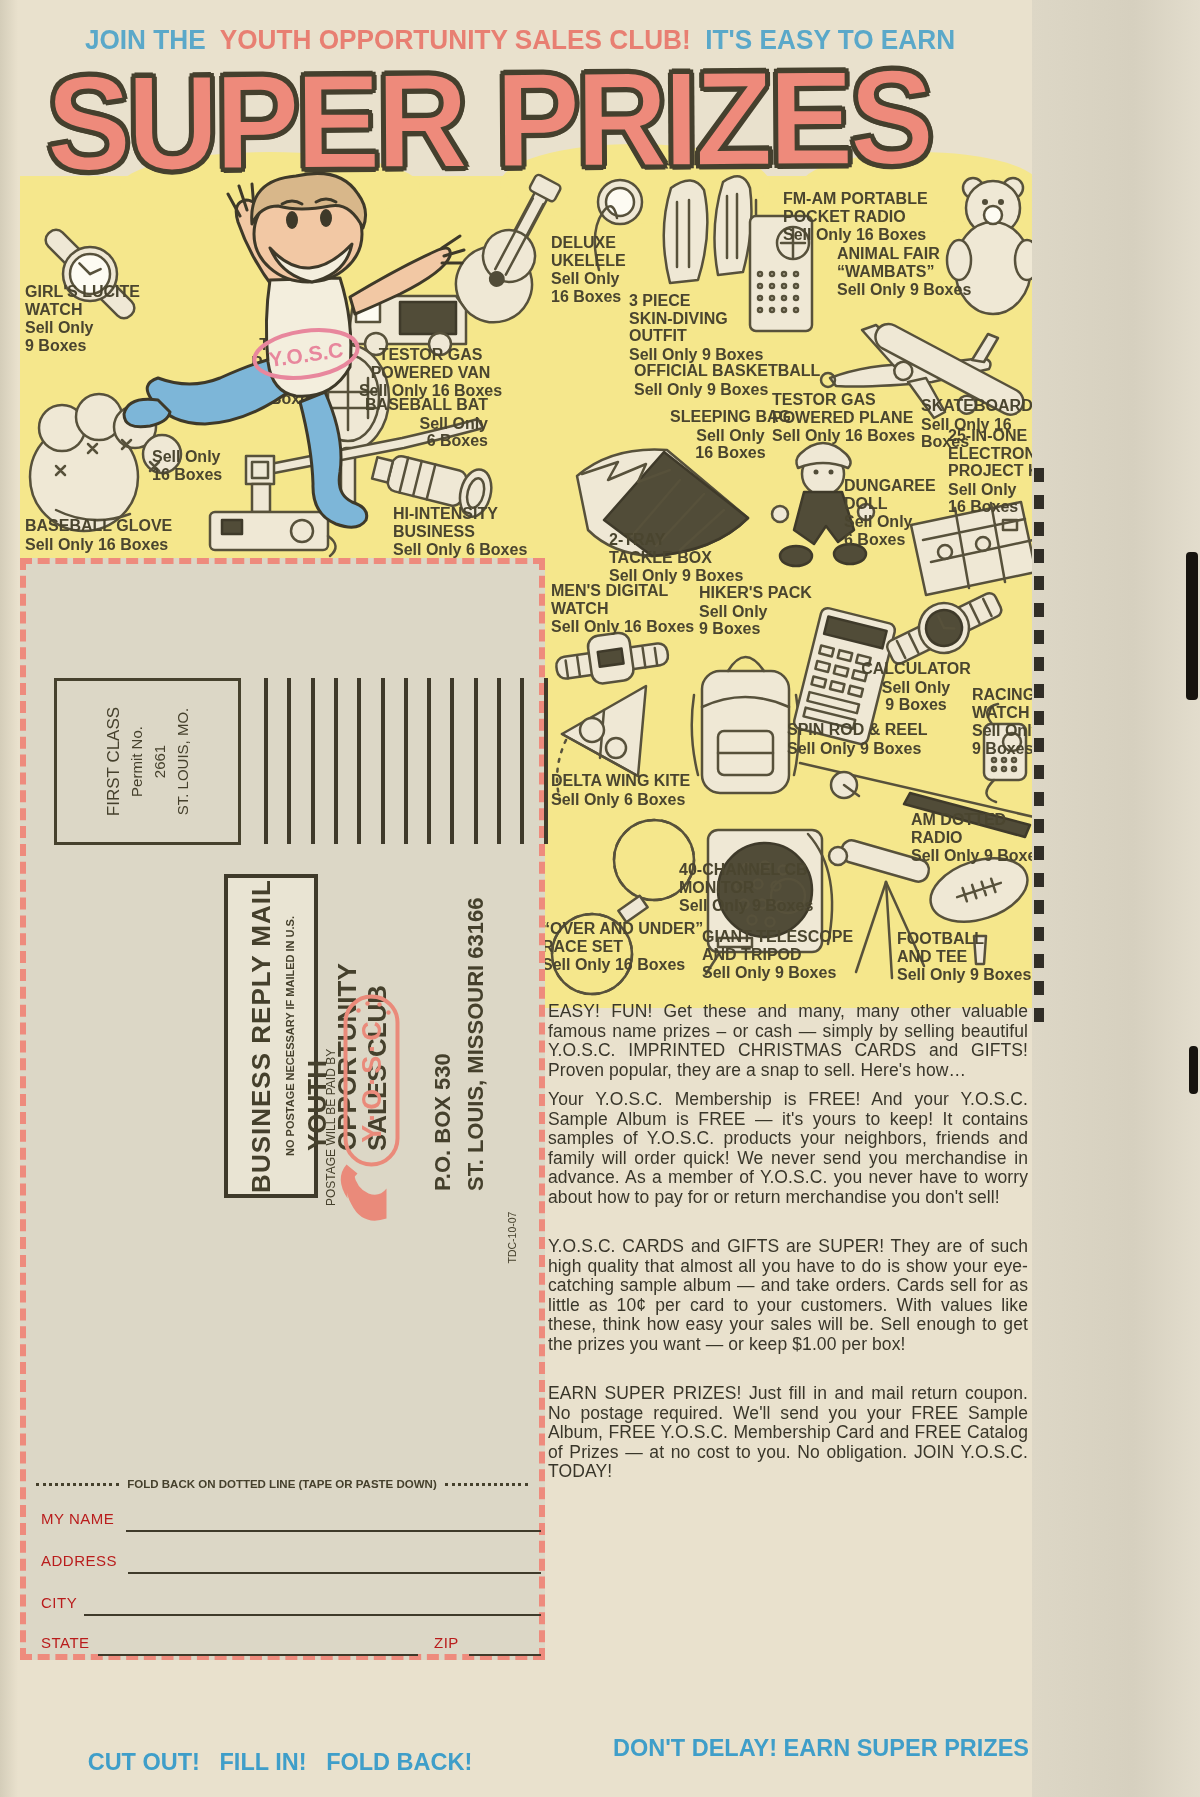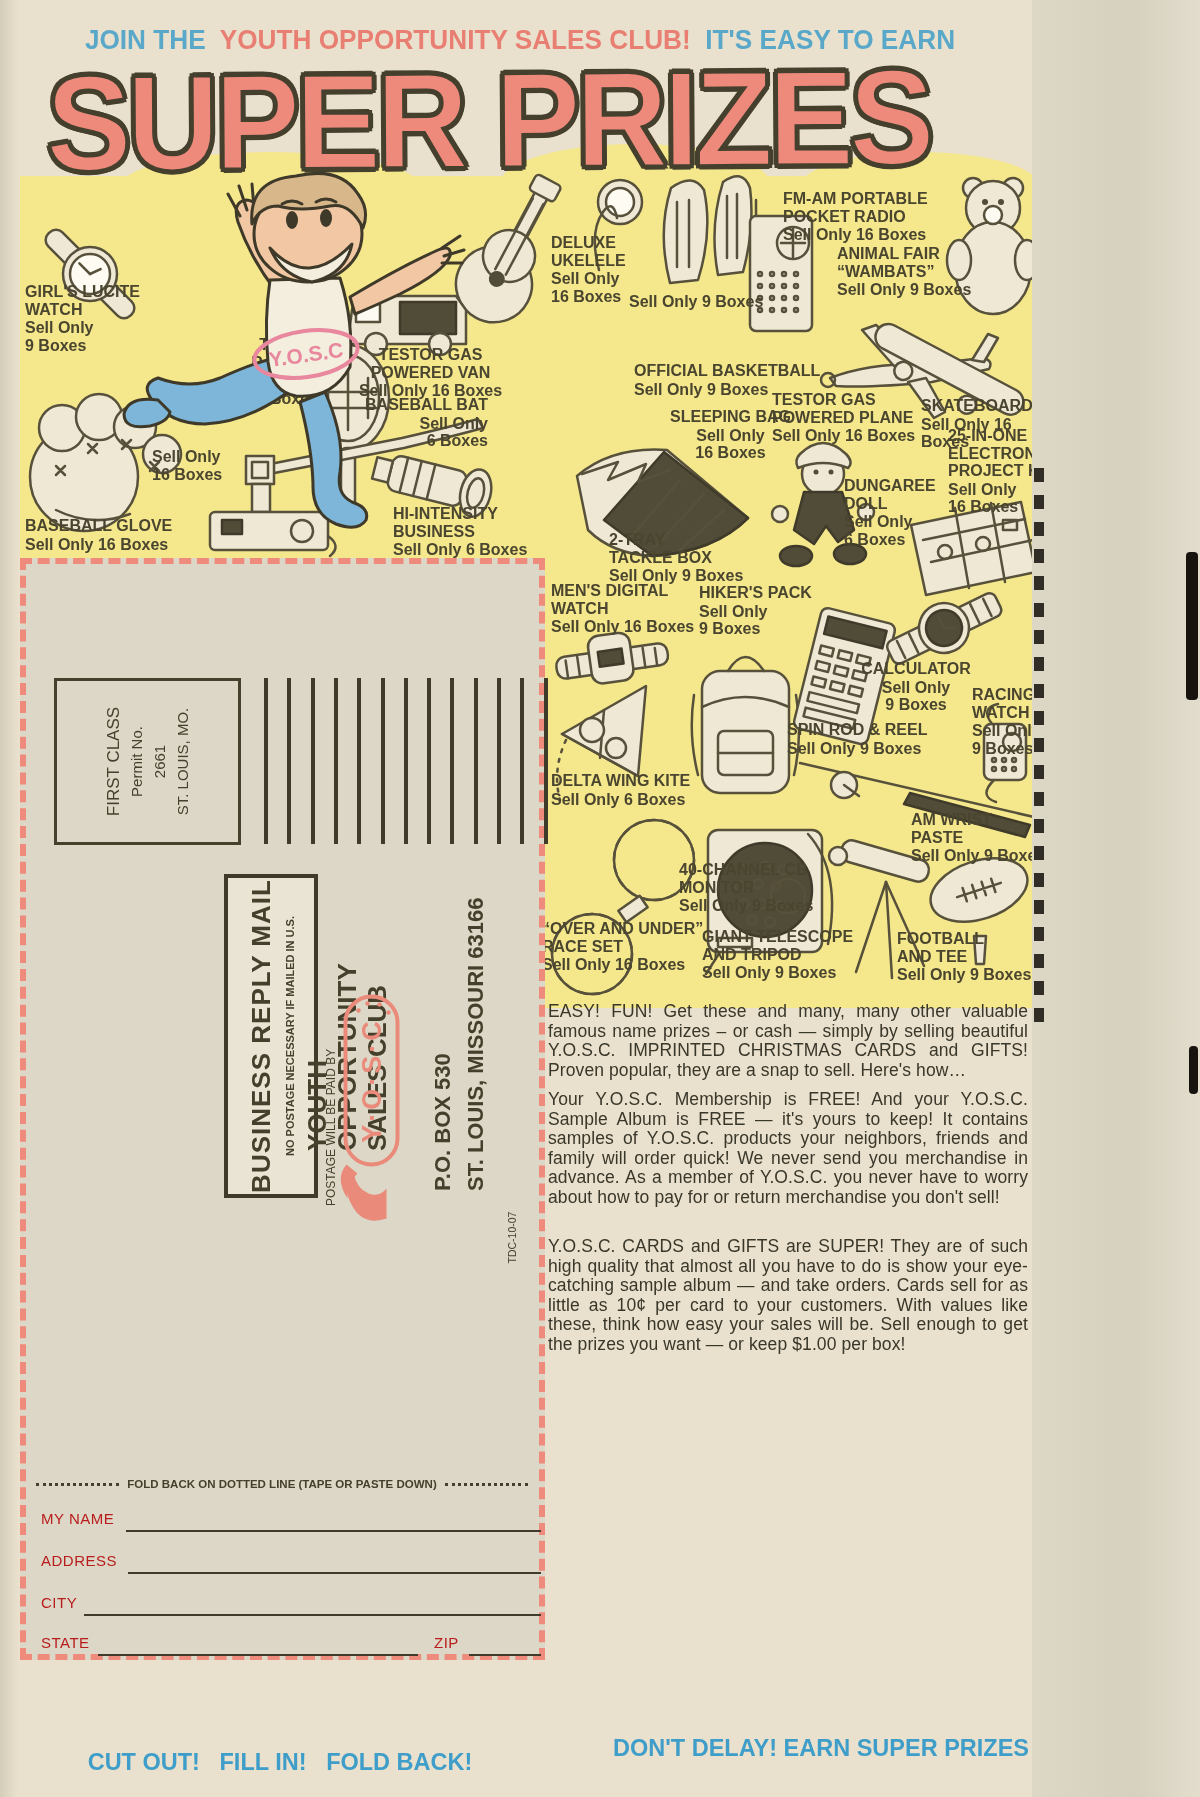--- a/index.html
+++ b/index.html
@@ -466,20 +466,23 @@
 BUSINESS</div>
         <div class="ps">Sell Only 6 Boxes</div>
       </div>
       <div class="prize-label" style="left: 551px; top: 234px; width: 95px; text-align: left;">
         <div class="pn">DELUXE
 UKELELE</div>
         <div class="ps">Sell Only
 16 Boxes</div>
       </div>
       <div class="prize-label" style="left: 629px; top: 292px; width: 165px; text-align: left;">
+        <div class="pn">3 PIECE
+SKIN-DIVING
+OUTFIT</div>
         <div class="ps">Sell Only 9 Boxes</div>
       </div>
       <div class="prize-label" style="left: 783px; top: 190px; width: 185px; text-align: left;">
         <div class="pn">FM-AM PORTABLE
 POCKET RADIO</div>
         <div class="ps">Sell Only 16 Boxes</div>
       </div>
       <div class="prize-label" style="left: 837px; top: 245px; width: 165px; text-align: left;">
         <div class="pn">ANIMAL FAIR
 “WAMBATS”</div>
@@ -544,21 +547,21 @@
       </div>
       <div class="prize-label" style="left: 787px; top: 721px; width: 210px; text-align: left;">
         <div class="pn">SPIN ROD &amp; REEL</div>
         <div class="ps">Sell Only 9 Boxes</div>
       </div>
       <div class="prize-label" style="left: 551px; top: 772px; width: 190px; text-align: left;">
         <div class="pn">DELTA WING KITE</div>
         <div class="ps">Sell Only 6 Boxes</div>
       </div>
       <div class="prize-label" style="left: 911px; top: 811px; width: 135px; text-align: left;">
-        <div class="pn">AM WRIST PASTE</div>
+        <div class="pn">AM DOTTED RADIO</div>
         <div class="ps">Sell Only 9 Boxes</div>
       </div>
       <div class="prize-label" style="left: 679px; top: 861px; width: 180px; text-align: left;">
         <div class="pn">40-CHANNEL CB
 MONITOR</div>
         <div class="ps">Sell Only 9 Boxes</div>
       </div>
       <div class="prize-label" style="left: 542px; top: 920px; width: 200px; text-align: left;">
         <div class="pn">“OVER AND UNDER”
 RACE SET</div>
@@ -643,20 +646,21 @@
     <div class="abs uline" style="left:58px;top:1050px;width:457px"></div>
     <div class="abs fld" style="left:15px;top:1070px">STATE</div>
     <div class="abs uline" style="left:72px;top:1090px;width:320px"></div>
     <div class="abs fld" style="left:408px;top:1070px">ZIP</div>
     <div class="abs uline" style="left:443px;top:1090px;width:72px"></div>
   </div>
 
   <div class="para" style="top:1002px">EASY! FUN! Get these and many, many other valuable famous name prizes – or cash — simply by selling beautiful Y.O.S.C. IMPRINTED CHRISTMAS CARDS and GIFTS! Proven popular, they are a snap to sell. Here's how…</div>
   <div class="para" style="top:1090px">Your Y.O.S.C. Membership is FREE! And your Y.O.S.C. Sample Album is FREE — it's yours to keep! It contains samples of Y.O.S.C. products your neighbors, friends and family will order quick! We never send you merchandise in advance. As a member of Y.O.S.C. you never have to worry about how to pay for or return merchandise you don't sell!</div>
   <div class="para" style="top:1237px">Y.O.S.C. CARDS and GIFTS are SUPER! They are of such high quality that almost all you have to do is show your eye-catching sample album — and take orders. Cards sell for as little as 10¢ per card to your customers. With values like these, think how easy your sales will be. Sell enough to get the prizes you want — or keep $1.00 per box!</div>
+  <div class="para" style="top:1384px">EARN SUPER PRIZES! Just fill in and mail return coupon. No postage required. We'll send you your FREE Sample Album, FREE Y.O.S.C. Membership Card and FREE Catalog of Prizes — at no cost to you. No obligation. JOIN Y.O.S.C. TODAY!</div>
 
   <div class="foot foot-l">
     <div>CUT OUT!   FILL IN!   FOLD BACK!</div>
     
   </div>
   <div class="foot foot-r">
     <div>DON'T DELAY! EARN SUPER PRIZES NOW!</div>
     
   </div>
 

